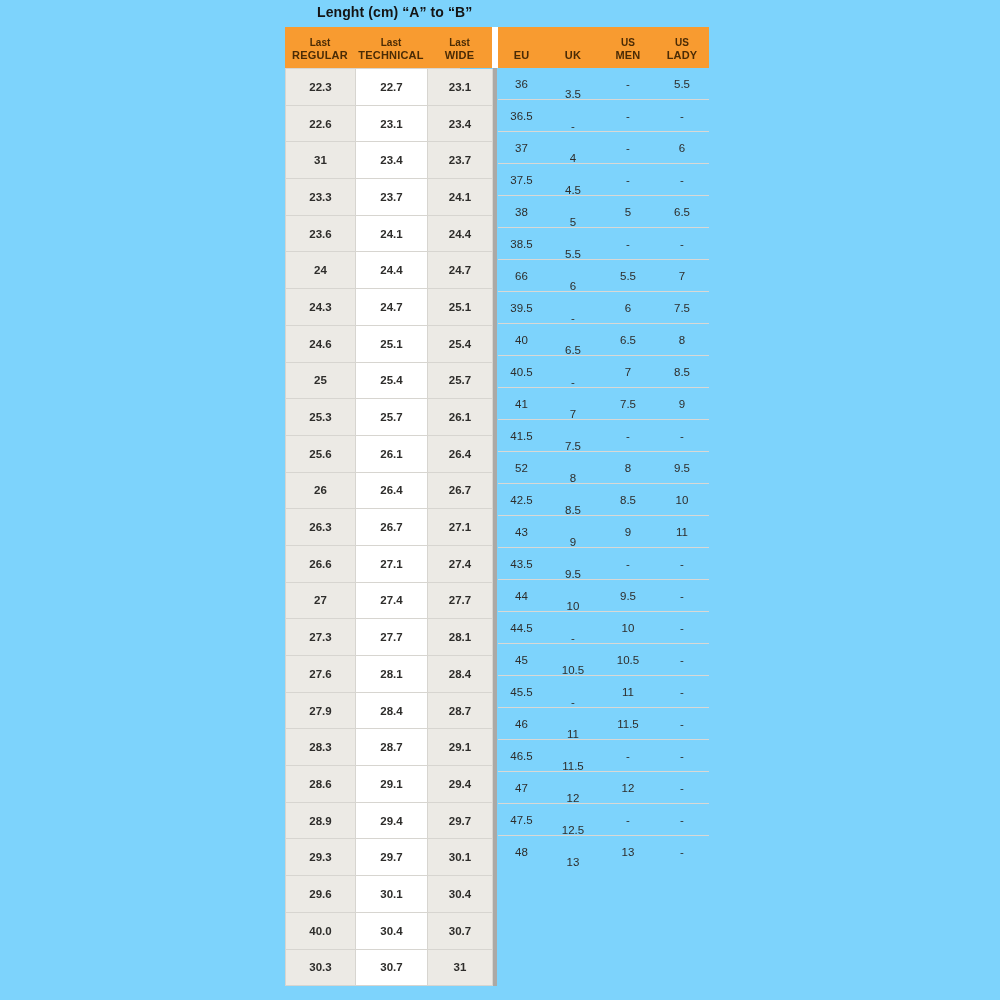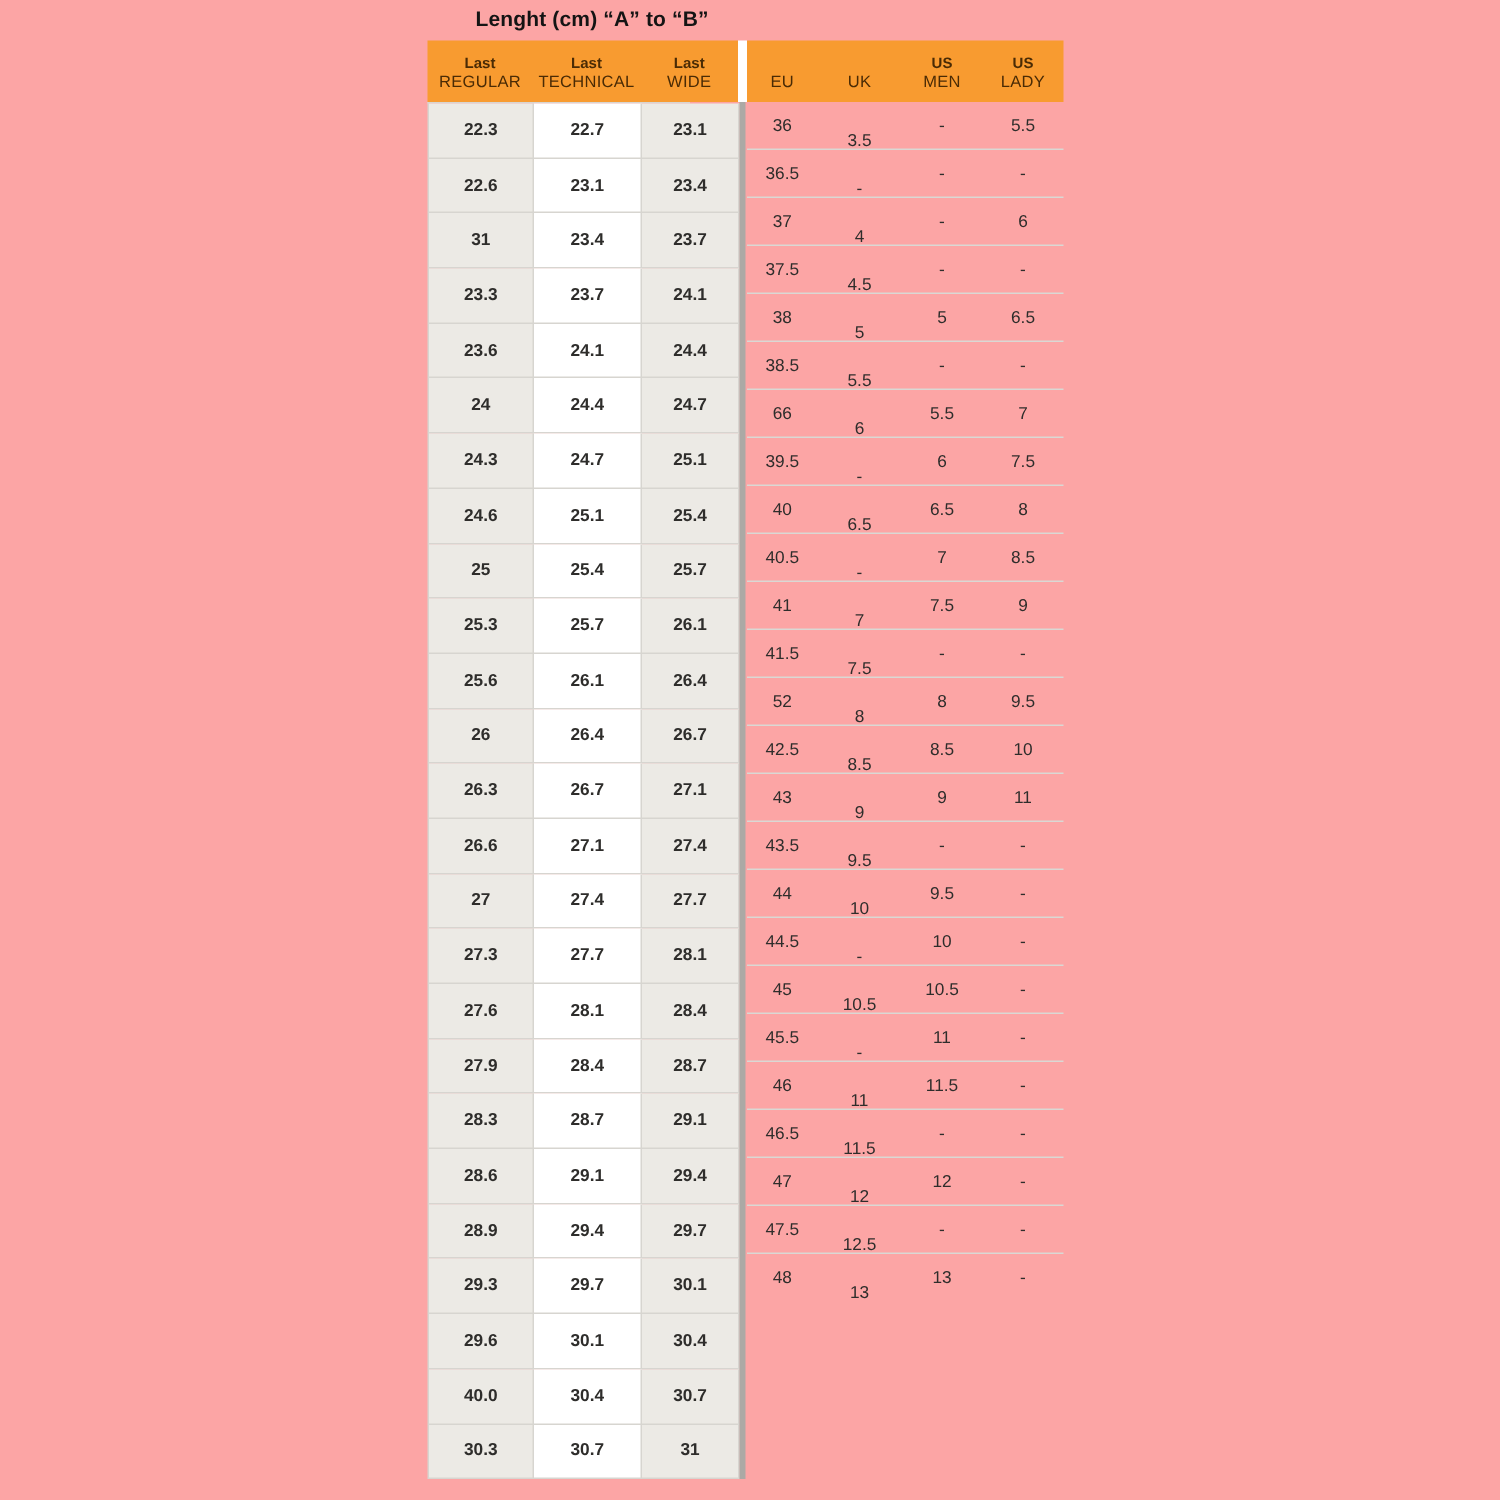--- a/index.html
+++ b/index.html
@@ -1,32 +1,32 @@
 <!DOCTYPE html>
 <html style="--header-bg: #F89B30; --header-text: #4A2B05; --cell-gray: #ECEAE5; --border: #D7D5D0; --separator: #ACA9A5; --row-line: #DAD8D4; --text: #2E2D2B;"><head>
 <meta charset="utf-8">
 <style>
   html,body{margin:0;padding:0;background:#ffffff;}
   body{width:1000px;height:1000px;font-family:"Liberation Sans",sans-serif;}
-  .canvas{position:relative;width:1000px;height:1000px;background:#fca5a5;overflow:hidden;}
+  .canvas{position:relative;width:1000px;height:1000px;background:#7dd3fc;overflow:hidden;}
 
   .chart-title{
     position:absolute;left:317px;top:4px;
     font-size:14px;font-weight:bold;color:#141414;letter-spacing:.1px;
   }
 
   .tablewrap{position:absolute;left:285px;top:27px;display:flex;align-items:stretch;}
 
   
   .left-block{width:207px;display:flex;flex-direction:column;}
   .lheader{height:41px;background:var(--header-bg);display:flex;}
   .hcell{display:flex;flex-direction:column;justify-content:flex-end;align-items:center;
          box-sizing:border-box;padding-bottom:6px;color:var(--header-text);}
   .hcell .l1{font-size:10px;font-weight:bold;line-height:13px;height:13px;margin-top:32px;}
-  .hcell .l2{font-size:11px;font-weight:normal;line-height:13px;height:13px;letter-spacing:.2px;}
+  .hcell .l2{font-size:11px;font-weight:bold;line-height:13px;height:13px;letter-spacing:.2px;}
   .lh0{width:70px;} .lh1{width:72px;} .lh2{width:65px;}
 
   .lbody{display:grid;grid-template-columns:70px 72px 65px;grid-auto-rows:36.7px;
          border-top:1px solid var(--border);border-left:1px solid var(--border);
          box-sizing:border-box;width:175px;}
   .lcell{border-right:1px solid var(--border);border-bottom:1px solid var(--border);
          box-sizing:border-box;display:flex;align-items:center;justify-content:center;
          font-size:11.5px;font-weight:bold;color:var(--text);}
   .lcell.c0,.lcell.c2{background:var(--cell-gray);}
   .lcell.c1{background:#ffffff;}

